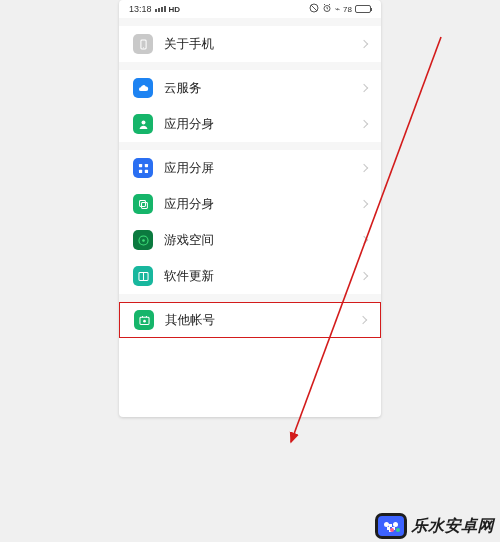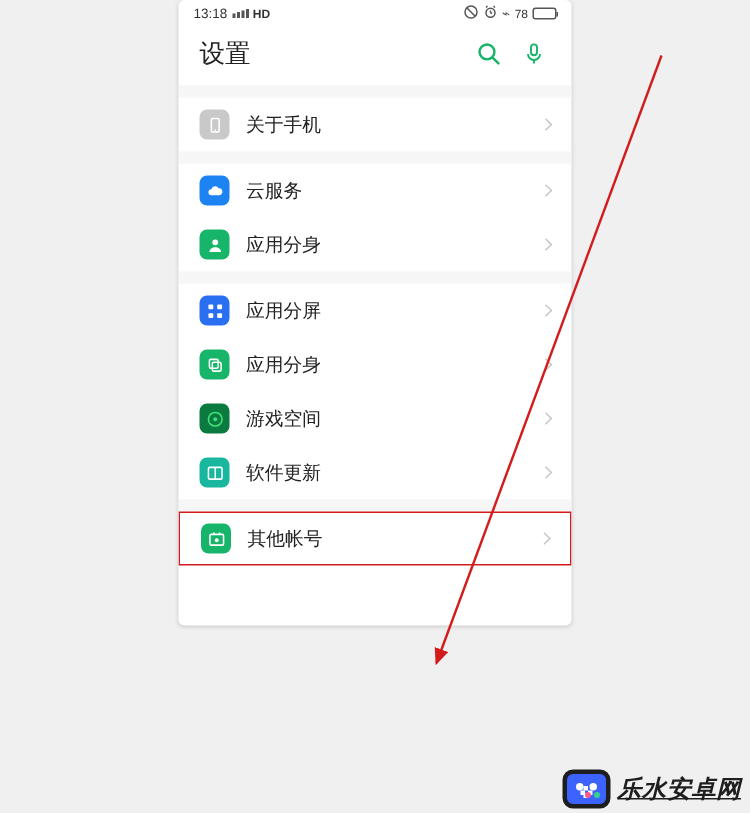--- a/index.html
+++ b/index.html
@@ -131,21 +131,20 @@
   .wm-btns{position:absolute;right:4px;bottom:4px;display:flex;gap:2px}
   .wm-btns span{width:4px;height:4px;border-radius:50%}
   .wm-btns span:nth-child(1){background:#ff5a8a}
   .wm-btns span:nth-child(2){background:#33d18b}
   .wm-text{
     font-size: 16px;
     font-weight: 700;
     font-style: italic;
     color: #1e1e1e;
     letter-spacing: 0.5px;
-    text-decoration: underline;
   }
 </style>
 </head>
 <body>
 
 <div class="phone">
 
   <div class="status-bar">
     <div class="status-left">
       <span>13:18</span>
@@ -172,36 +171,20 @@
             <line x1="2" y1="2" x2="3" y2="1" stroke="#555" stroke-width="1"></line>
             <line x1="8" y1="2" x2="7" y2="1" stroke="#555" stroke-width="1"></line>
           </svg>
       </span>
       <span style="color:#555;font-size:9px">⌁</span>
       <span style="font-size:8px">78</span>
       <span class="batt"><span class="batt-fill"></span></span>
     </div>
   </div>
 
-  <div class="header">
-    <div class="header-title">设置</div>
-    <div class="icon-btn">
-      <svg width="18" height="18" viewBox="0 0 20 20">
-          <circle cx="8.5" cy="8.5" r="5.5" fill="none" stroke="#16b56a" stroke-width="1.8"></circle>
-          <line x1="13" y1="13" x2="17" y2="17" stroke="#16b56a" stroke-width="1.8" stroke-linecap="round"></line>
-        </svg>
-    </div>
-    <div class="icon-btn">
-      <svg width="16" height="16" viewBox="0 0 20 20">
-          <rect x="7.5" y="2" width="5" height="9" rx="2.5" fill="none" stroke="#16b56a" stroke-width="1.6"></rect>
-          <path d="M5 10a5 5 0 0 0 10 0" fill="none" stroke="#16b56a" stroke-width="1.6"></path>
-          <line x1="10" y1="15" x2="10" y2="18" stroke="#16b56a" stroke-width="1.6"></line>
-        </svg>
-    </div>
-  </div>
 
   <div id="sections">
       <div class="section">
         <div class="row">
           <div class="row-icon" style="background: rgb(201, 201, 201);">
             <svg width="13" height="13" viewBox="0 0 20 20">
               <rect x="6" y="3" width="8" height="14" rx="1.5" fill="none" stroke="#fff" stroke-width="1.6"></rect>
               <circle cx="10" cy="15" r="0.8" fill="#fff"></circle>
             </svg>
           </div>

